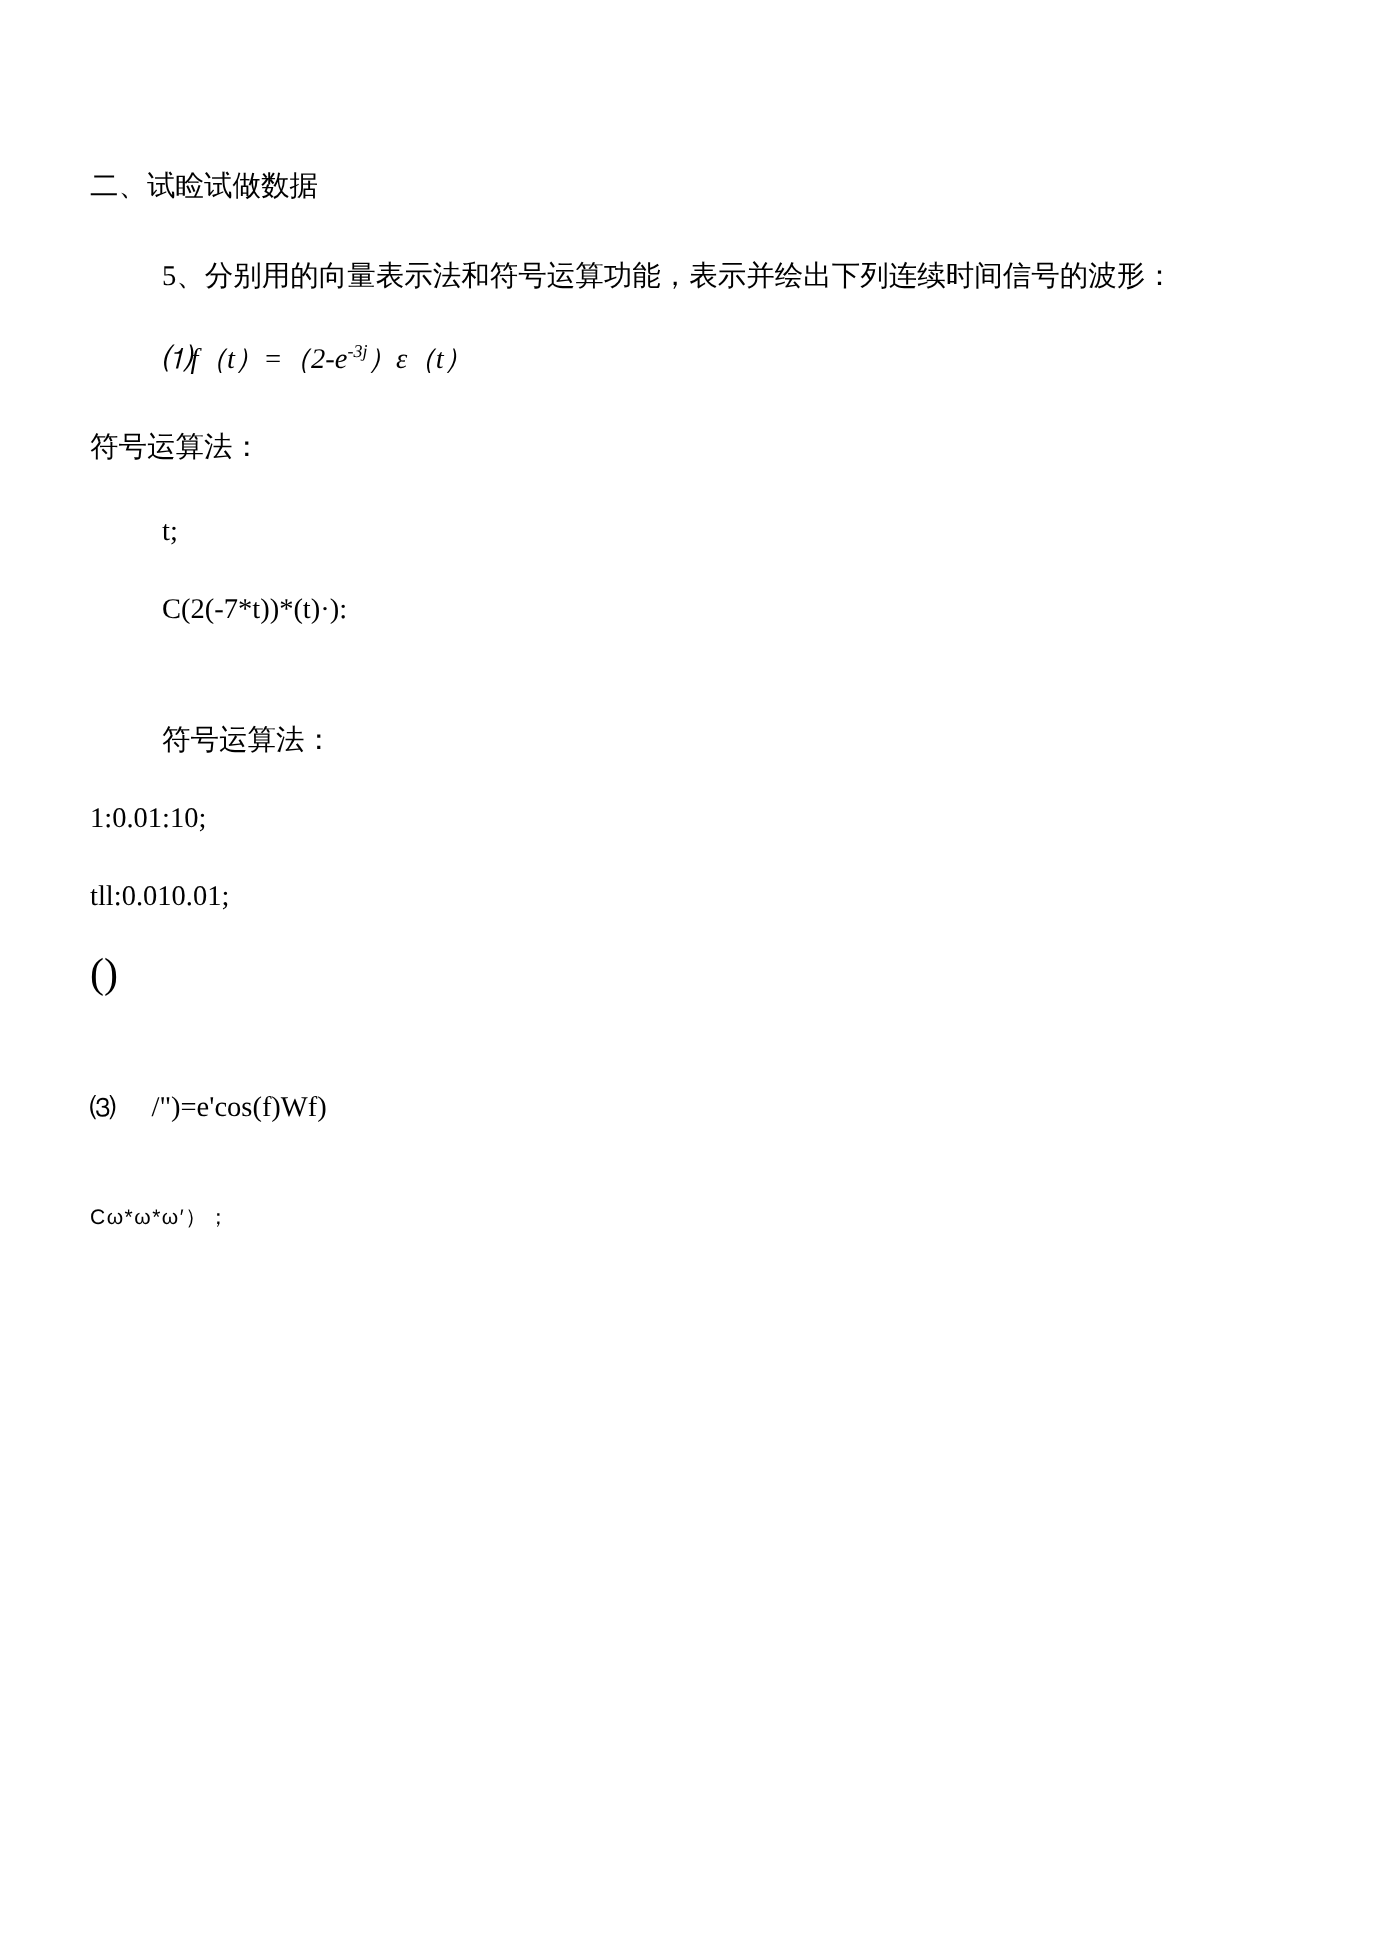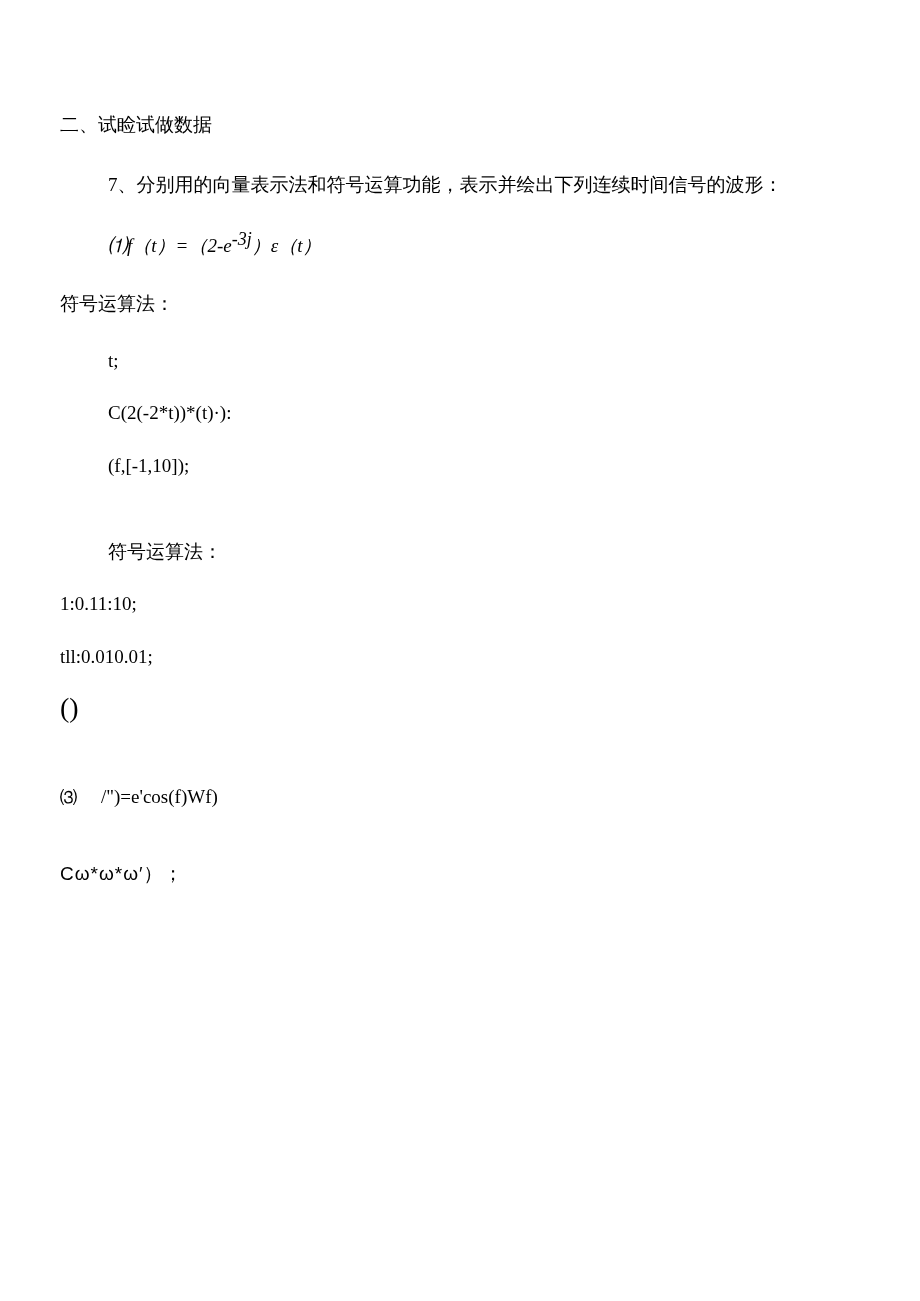--- a/index.html
+++ b/index.html
@@ -24,21 +24,21 @@
     padding-left: 48px;
     margin: 0 0 24px 0;
   }
   .formula {
     padding-left: 48px;
     font-style: italic;
     font-family: "Times New Roman", serif;
     margin: 0 0 28px 0;
   }
   .sup {
-    font-size: 18px;
+    font-size: 12px;
     vertical-align: super;
     font-style: italic;
   }
   .label-line {
     margin: 0 0 26px 0;
     font-family: Liberation Mono, monospace;
   }
   .code-indent {
     padding-left: 48px;
     margin: 0 0 22px 0;
@@ -61,49 +61,48 @@
     font-family: "Times New Roman", serif;
     margin: 12px 0 0 0;
   }
   .item3 .num {
     font-size: 17px;
     display: inline-block;
     margin-right: 24px;
   }
   .greek-line {
     font-family: "Arial", "SimSun", sans-serif;
-    font-size: 19px;
+    font-size: 14px;
     letter-spacing: 1px;
     margin-top: 46px;
   }
 </style>
 </head>
 <body>
 
 <div class="page">
 
   <p class="section-title">二、试睑试做数据</p>
 
-  <p class="indent1">7、分别用的向量表示法和符号运算功能，表示并绘出下列连续时间信号的波形：</p>
+  <p class="indent1">5、分别用的向量表示法和符号运算功能，表示并绘出下列连续时间信号的波形：</p>
 
   <p class="formula">
     <span>⑴f（t）=（2-e</span><span class="sup">-3j</span><span>）ε（t）</span>
   </p>
 
   <p class="label-line">符号运算法：</p>
 
   <p class="code-indent"> t;</p>
-  <p class="code-indent">C(2(-2*t))*(t)·):</p>
-  <p class="code-indent">(f,[-1,10]);</p>
+  <p class="code-indent">C(2(-7*t))*(t)·):</p>
 
   <div class="block-spacer"></div>
 
   <p class="code-indent">符号运算法：</p>
 
-  <p class="code-left">1:0.11:10;</p>
+  <p class="code-left">1:0.01:10;</p>
   <p class="code-left">tll:0.010.01;</p>
   <p class="big-paren">()</p>
 
   <div class="block-spacer"></div>
 
   <p class="item3">
     <span class="num">⑶</span><span>/")=e'cos(f)Wf)</span>
   </p>
 
   <p class="greek-line">Cω*ω*ω′）；</p>

